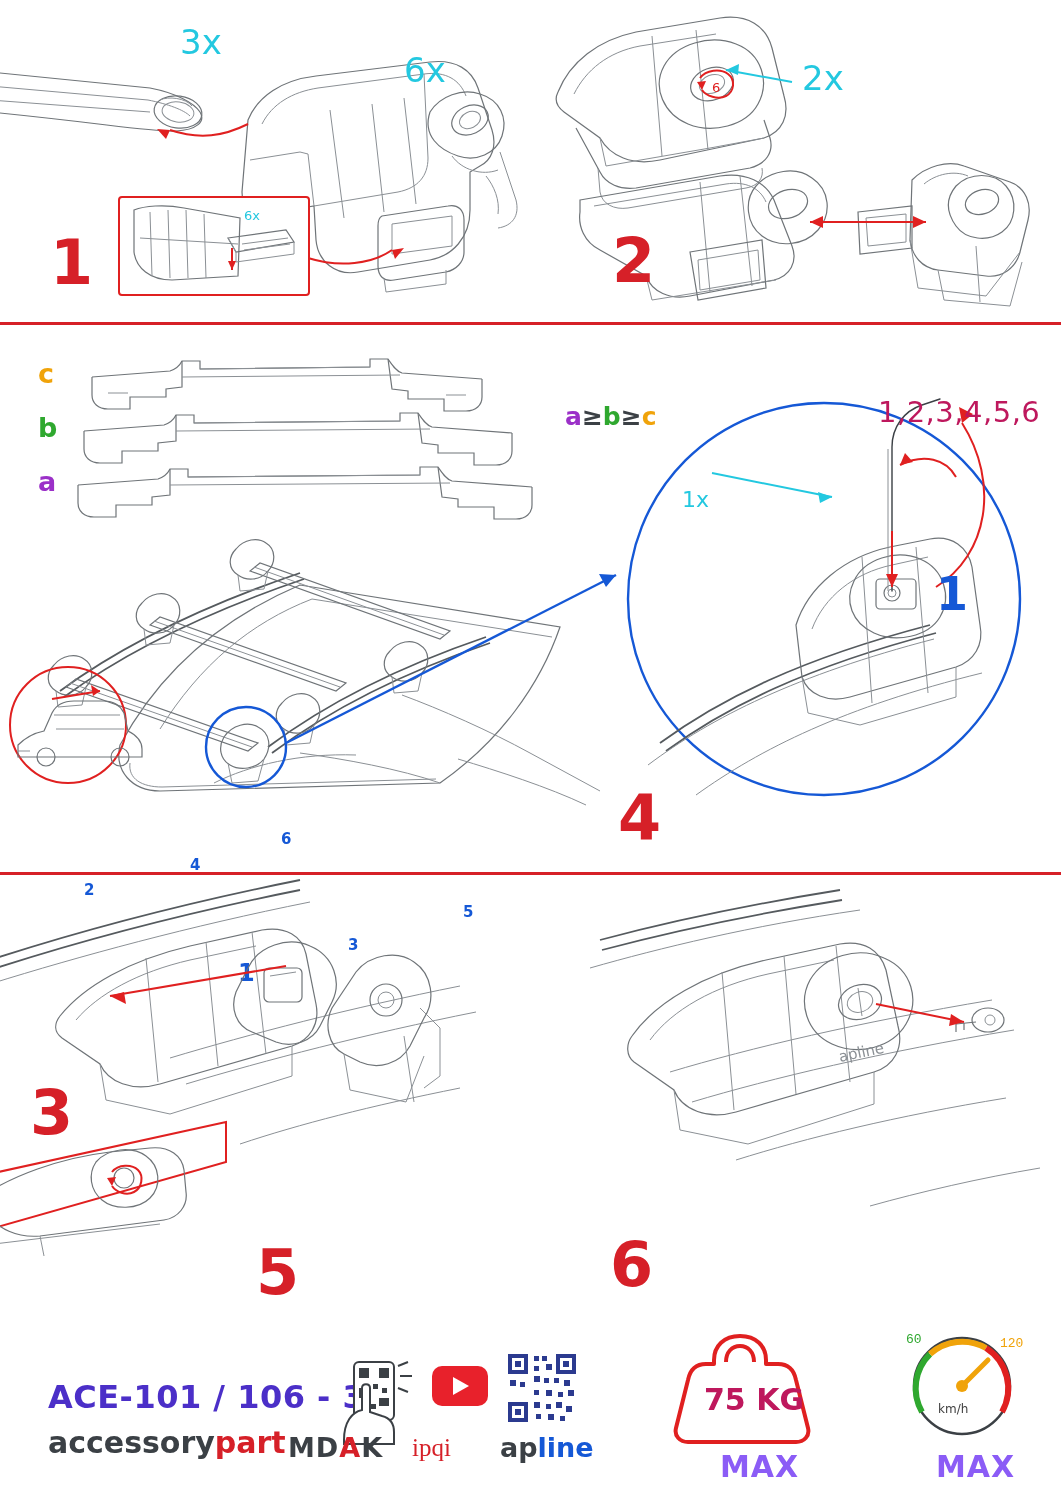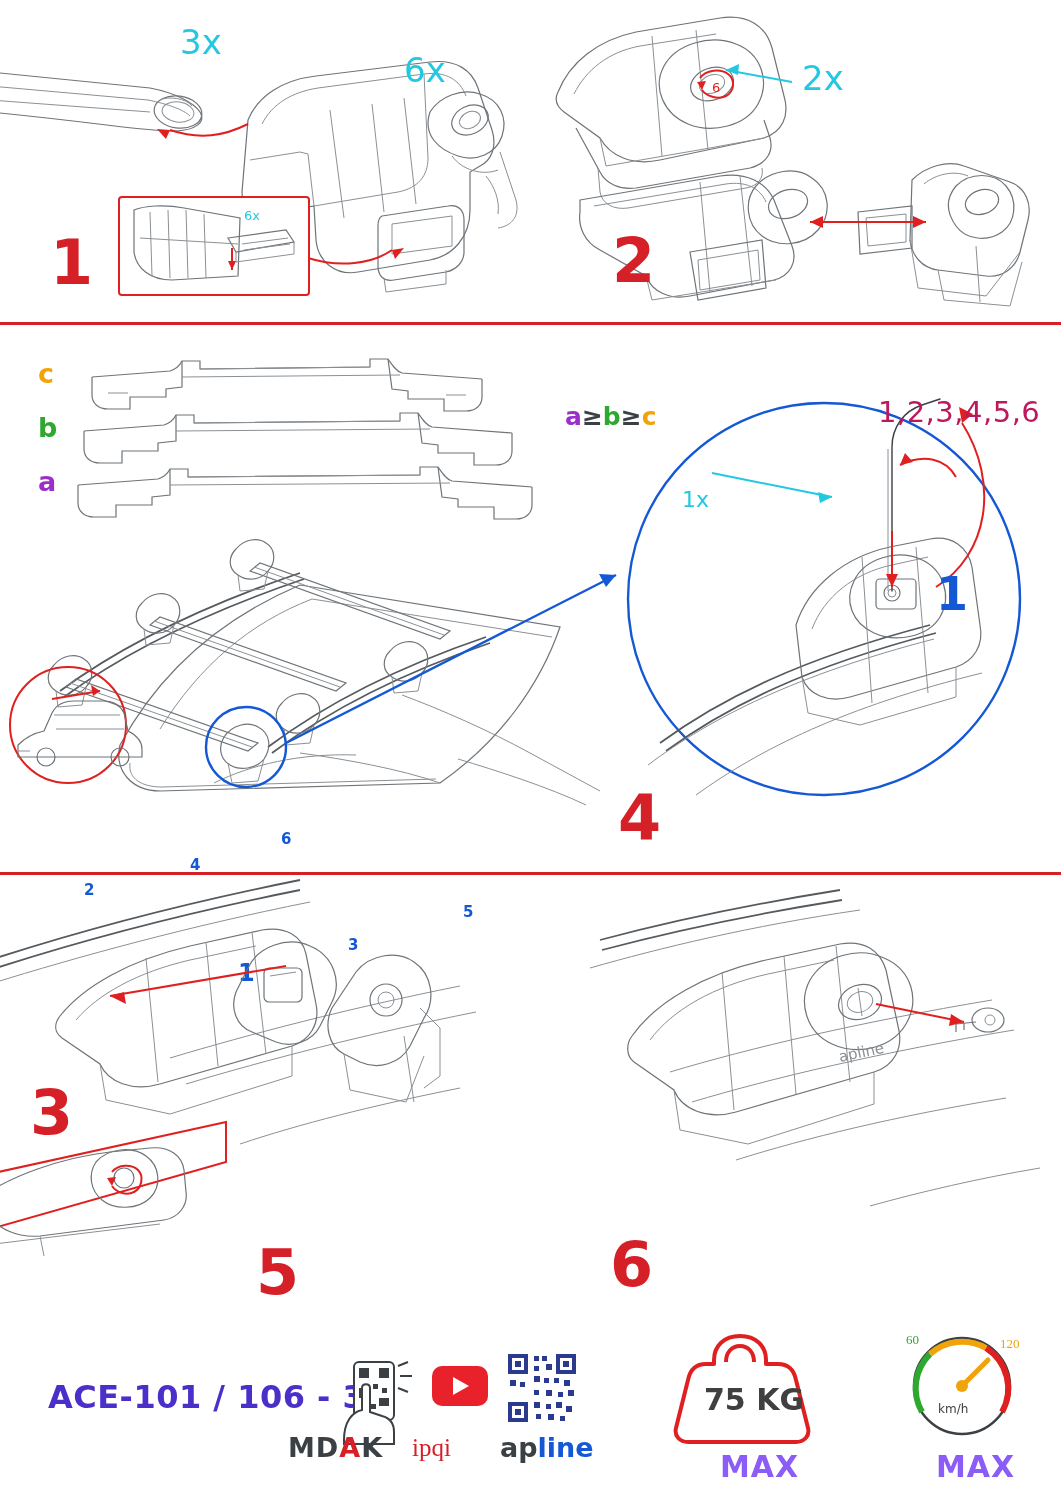--- a/index.html
+++ b/index.html
@@ -166,25 +166,25 @@
     font-size: 30px;
     font-weight: bold;
     color: #8b5cf6;
     letter-spacing: 1px;
   }
   .weightnum {
     position: absolute;
     font-family: "DejaVu Sans", sans-serif;
     font-size: 30px;
     font-weight: bold;
-    color: #404040;
+    color: #be185d;
   }
   .speed-small {
     position: absolute;
-    font-family: Liberation Serif, serif;
+    font-family: Liberation Mono, monospace;
     font-size: 13px;
     color: #2fa82f;
   }
   .speed-small.right { color: #f0a30a; }
   .kmh {
     position: absolute;
     font-family: "DejaVu Sans", sans-serif;
     font-size: 12px;
     color: #404040;
   }
@@ -576,20 +576,23 @@
 
       <path class="red" d="M336,128 L424,146"></path>
       <path class="redf" d="M424,146 l-13,-8 l-2,12 z"></path>
 
       <text x="300" y="186" font-family="DejaVu Sans, sans-serif" font-size="15" fill="#8b9095" transform="rotate(-12 300 186)">apline</text>
     </svg>
     <div class="step-num" style="left:70px; top:358px;">6</div>
   </div>
 
   <div class="model-code">ACE-101 / 106 - 3X</div>
+  <div class="brand">
+    <span class="p1">accessory</span><span class="p2">part</span>
+  </div>
 
   <svg width="78" height="86" style="position:absolute;left:338px;top:1360px;">
     <rect x="16" y="2" width="40" height="58" rx="5" fill="#ffffff" stroke="#3b4045" stroke-width="2"></rect>
     <g fill="#3b4045">
       <rect x="21" y="8" width="10" height="10"></rect>
         <rect x="41" y="8" width="10" height="10"></rect>
       <rect x="21" y="28" width="10" height="10"></rect>
         <rect x="35" y="24" width="5" height="5"></rect>
       <rect x="44" y="28" width="5" height="5"></rect>
         <rect x="41" y="38" width="10" height="8"></rect>

